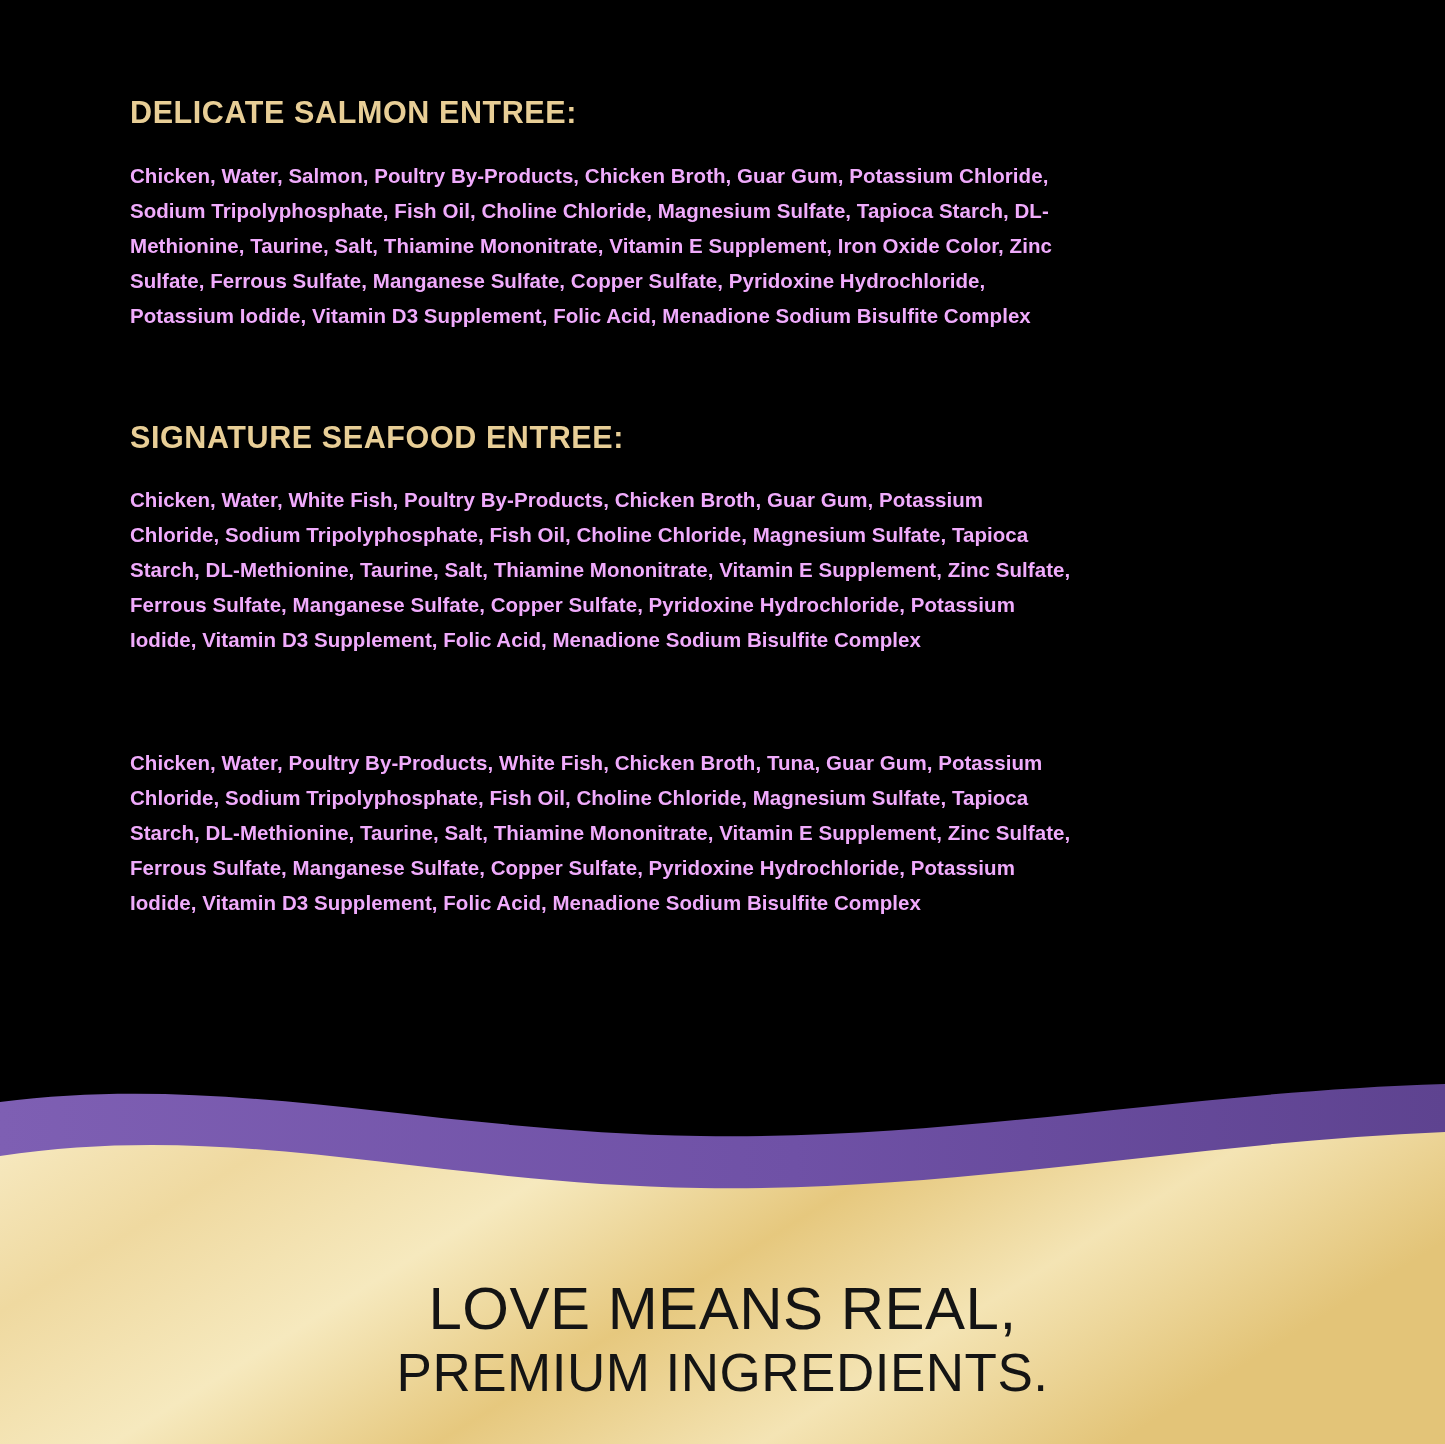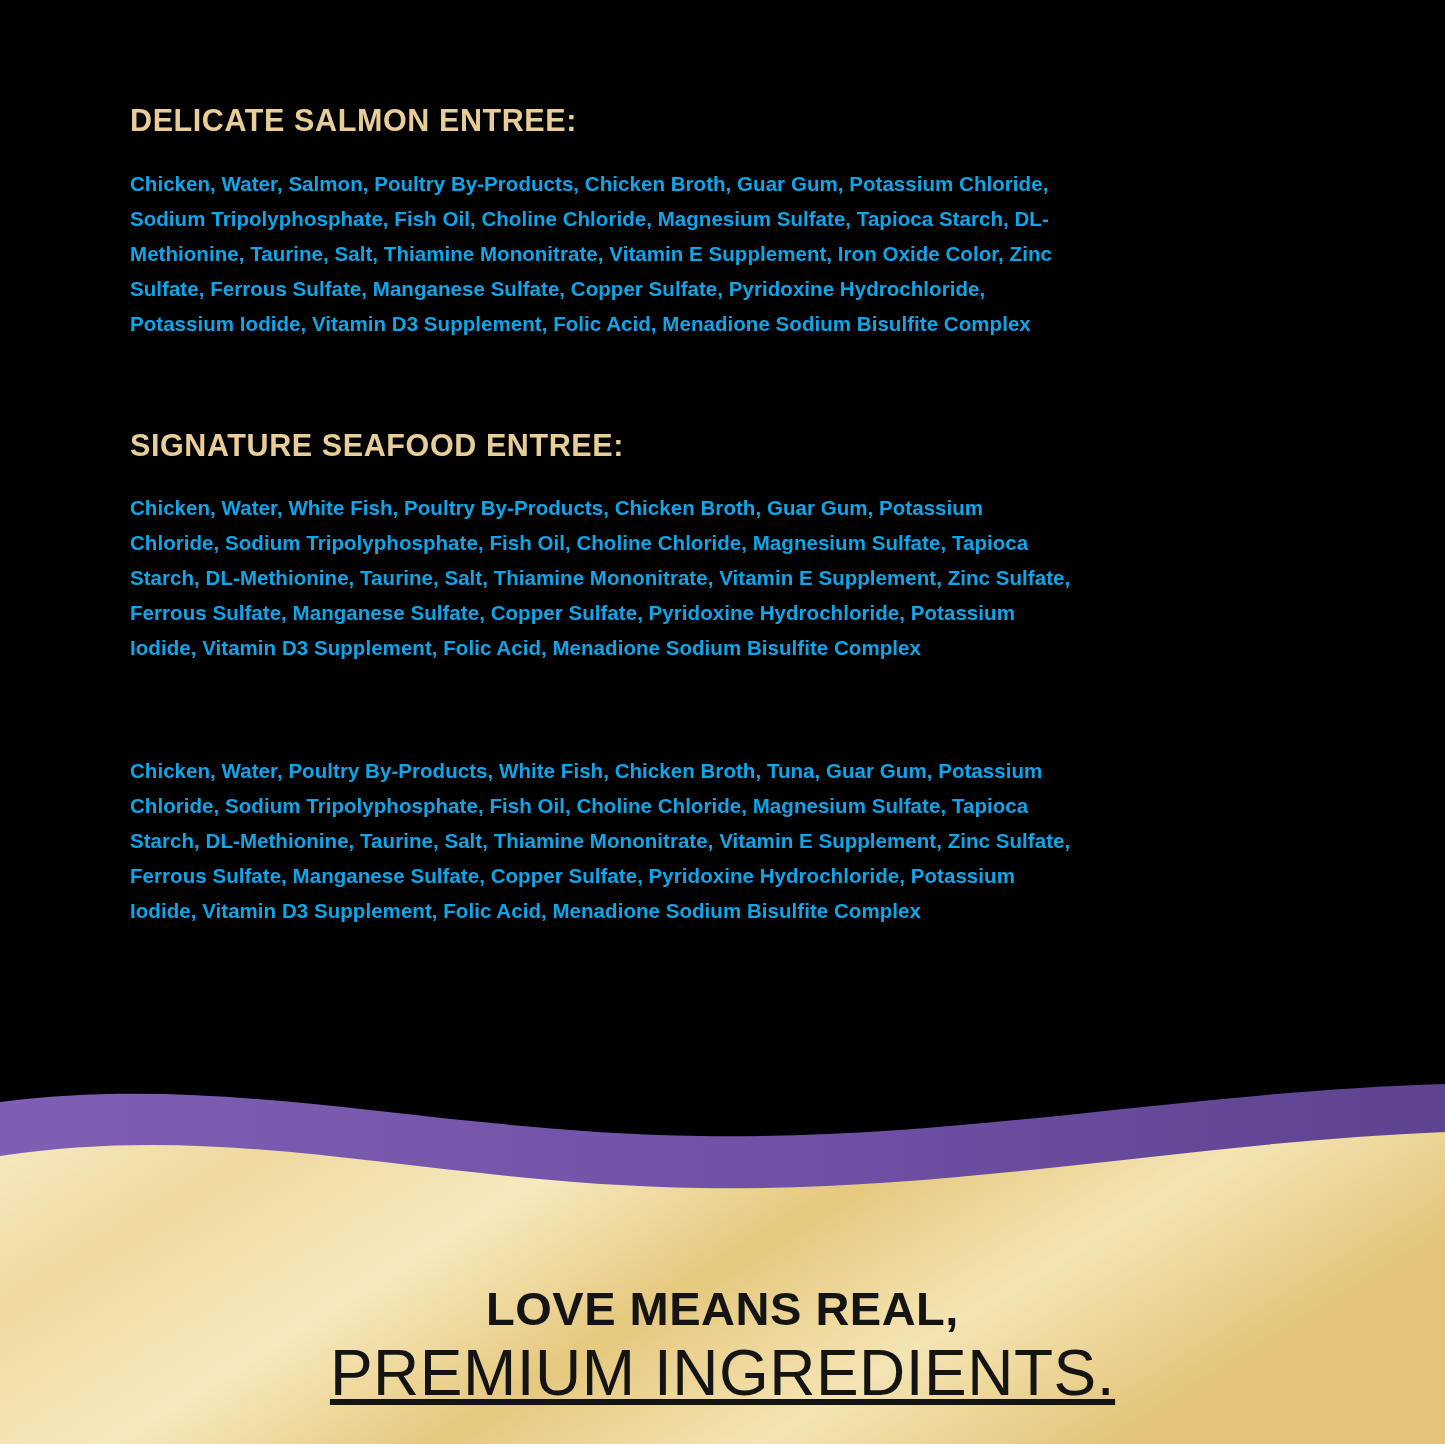--- a/index.html
+++ b/index.html
@@ -18,21 +18,21 @@
   .page {
     position: relative;
     width: 1445px;
     height: 1444px;
     background: #000000;
     overflow: hidden;
   }
 
   .ingredients-area {
     position: absolute;
-    top: 12px;
+    top: 4px;
     left: 0;
     width: 1201px;
     padding-top: 92px;
     box-sizing: border-box;
   }
 
   .section {
     padding: 0 128px 0 130px;
   }
 
@@ -43,21 +43,21 @@
   .section-title {
     color: #E8CE96;
     font-size: 30.5px;
     font-weight: bold;
     letter-spacing: 0.6px;
     margin: 0 0 28px 0;
     line-height: 1.1;
   }
 
   .section-body {
-    color: #0ea5e9;
+    color: #f0abfc;
     font-size: 20.5px;
     font-weight: bold;
     line-height: 35px;
     letter-spacing: 0.05px;
     margin: 0;
     max-width: 1190px;
   }
 
   
   .wave-band {
@@ -80,31 +80,30 @@
     bottom: 38px;
     width: 1445px;
     text-align: center;
     color: #141414;
     font-family: "Liberation Sans", sans-serif;
     letter-spacing: 0.5px;
   }
 
   .tagline-line1 {
     display: block;
-    font-size: 47px;
-    font-weight: 700;
+    font-size: 60px;
+    font-weight: 400;
     line-height: 62px;
   }
 
   .tagline-line2 {
     display: block;
-    font-size: 64px;
+    font-size: 53px;
     font-weight: 400;
     line-height: 66px;
-    text-decoration: underline;
   }
 </style>
 </head>
 <body>
 
 <div class="page">
 
   <div class="ingredients-area">
 
     <div class="section">

